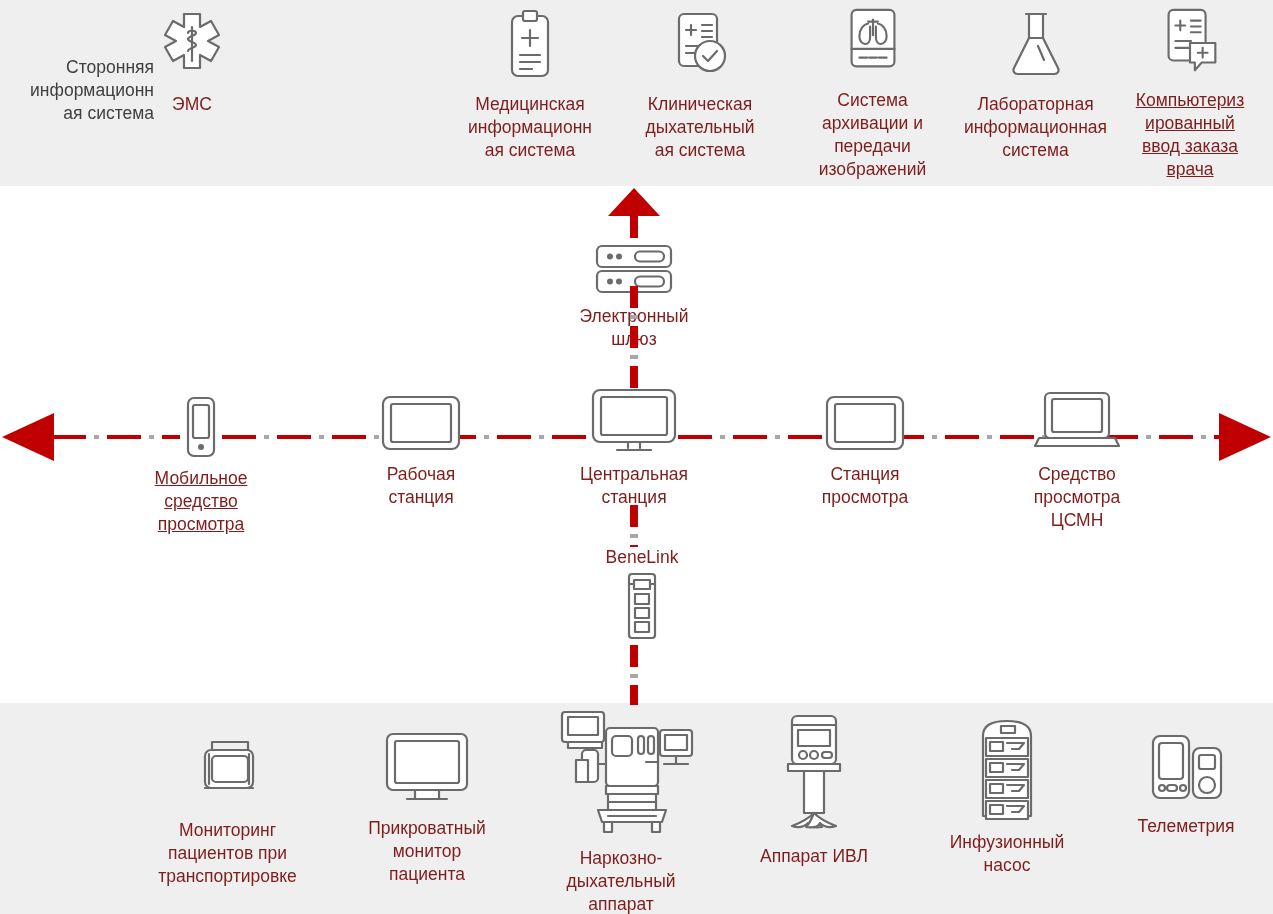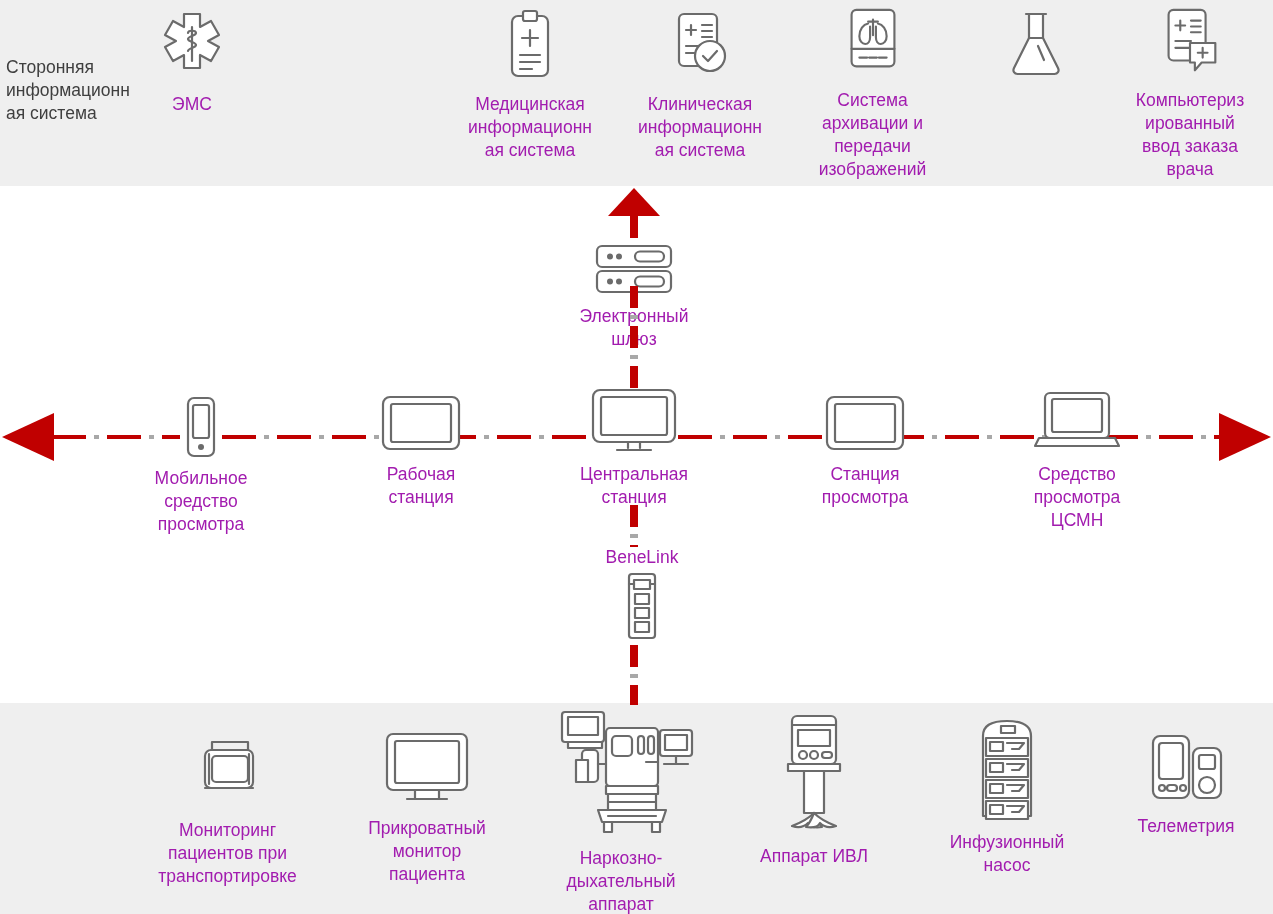--- a/index.html
+++ b/index.html
@@ -21,34 +21,34 @@
     left: 0; width: 1273px;
     background: #efefef;
   }
   #band-top    { top: 0px;   height: 186px; }
   #band-bottom { top: 703px; height: 211px; }
 
   
   .node {
     position: absolute;
     text-align: center;
-    color: #a21caf;
+    color: #7f1d1d;
     font-size: 17.5px;
     line-height: 1.32;
   }
   .node .icon {
     display: block;
     margin: 0 auto;
   }
   .node .cap { display: block; margin-top: 3px; white-space: pre-line; }
 
   
   .side-label {
     position: absolute;
-    text-align: left;
+    text-align: right;
     color: #3f3f3f;
     font-size: 17.5px;
     line-height: 1.32;
     white-space: pre-line;
   }
 
   
   #bus {
     position: absolute;
     left: 52px; top: 430px;
@@ -148,21 +148,21 @@
       <svg width="76" height="76" viewBox="0 0 76 76">
         <rect class="stroke-f" x="17" y="6" width="38" height="52" rx="5"></rect>
         <path class="stroke" d="M24 22h10M29 17v10"></path>
         <path class="stroke" d="M40 17h10M40 23h10M40 29h10"></path>
         <path class="stroke" d="M24 38h18M24 45h18"></path>
         <circle class="stroke-f" cx="48" cy="48" r="15"></circle>
         <path class="stroke" d="M41 48l5 5 9-10"></path>
       </svg>
     </span>
     <span class="cap">Клиническая
-информационн
+дыхательный
 ая система</span>
   </div>
 
   <div class="node" style="left:800px; top:6px; width:145px;">
     <span class="icon">
       <svg width="74" height="74" viewBox="0 0 76 76">
         <rect class="stroke-f" x="16" y="4" width="44" height="58" rx="5"></rect>
         <path class="stroke" d="M16 44h44"></path>
         <path class="stroke" d="M24 53h8M34 53h8M44 53h8"></path>
         <path class="stroke" d="M38 14v16"></path>
@@ -179,23 +179,26 @@
 
   <div class="node" style="left:958px; top:8px; width:155px;">
     <span class="icon">
       <svg width="76" height="76" viewBox="0 0 76 76">
         <path class="stroke-f" d="M31 6h14v24l15 30c1.6 3.2-.4 6-3.6 6H19.6c-3.2 0-5.2-2.8-3.6-6l15-30z"></path>
         <path class="stroke" d="M28 6h20"></path>
         <path class="stroke" d="M31 30h14"></path>
         <path class="stroke" d="M40 38l6 14"></path>
       </svg>
     </span>
-  </div>
-
-  <div class="node" style="left:1124px; top:6px; width:132px;">
+    <span class="cap">Лабораторная
+информационная
+система</span>
+  </div>
+
+  <div class="node" style="left:1124px; top:6px; width:132px;text-decoration:underline;">
     <span class="icon">
       <svg width="74" height="74" viewBox="0 0 76 76">
         <rect class="stroke-f" x="16" y="4" width="38" height="52" rx="5"></rect>
         <path class="stroke" d="M23 20h10M28 15v10"></path>
         <path class="stroke" d="M39 15h10M39 21h10M39 27h10"></path>
         <path class="stroke" d="M23 36h16M23 43h16"></path>
         <path class="stroke-f" d="M38 38h26v20H50l-7 8v-8h-5z"></path>
         <path class="stroke" d="M51 43v10M46 48h10"></path>
       </svg>
     </span>
@@ -231,21 +234,21 @@
   <div class="arrow-head" id="arrow-right"></div>
   <div id="bus">
     <div class="bus-seg" style="left:0px;   width:128px;"></div>
     <div class="bus-seg" style="left:170px; width:162px;"></div>
     <div class="bus-seg" style="left:390px; width:152px;"></div>
     <div class="bus-seg" style="left:626px; width:158px;"></div>
     <div class="bus-seg" style="left:838px; width:158px;"></div>
     <div class="bus-seg" style="left:1052px; width:117px;"></div>
   </div>
 
-  <div class="node" style="left:124px; top:396px; width:154px;">
+  <div class="node" style="left:124px; top:396px; width:154px;text-decoration:underline;">
     <span class="icon">
       <svg width="42" height="62" viewBox="0 0 42 62">
         <rect class="stroke-f" x="8" y="2" width="26" height="58" rx="6"></rect>
         <rect class="stroke" x="13" y="9" width="16" height="33" rx="2"></rect>
         <circle class="fillg" cx="21" cy="51" r="3"></circle>
       </svg>
     </span>
     <span class="cap">Мобильное
 средство
 просмотра</span>

